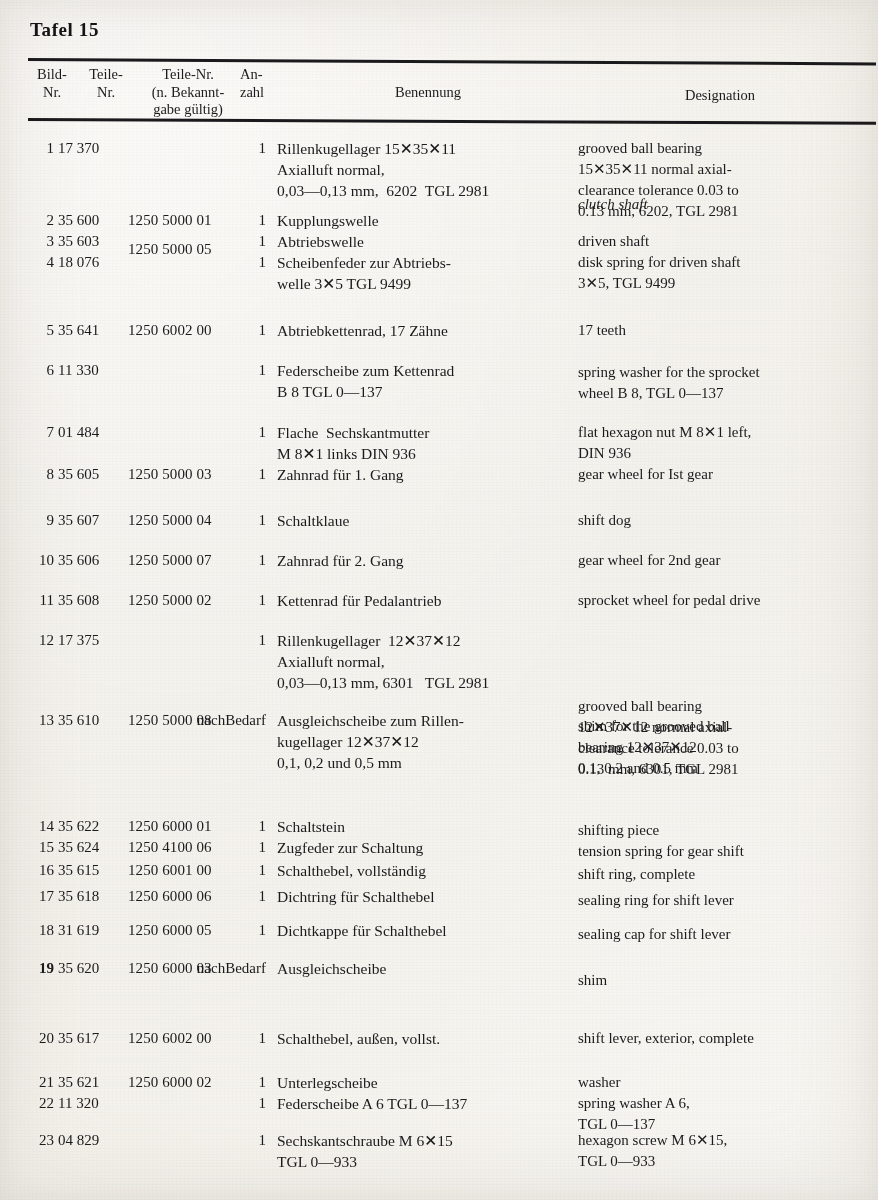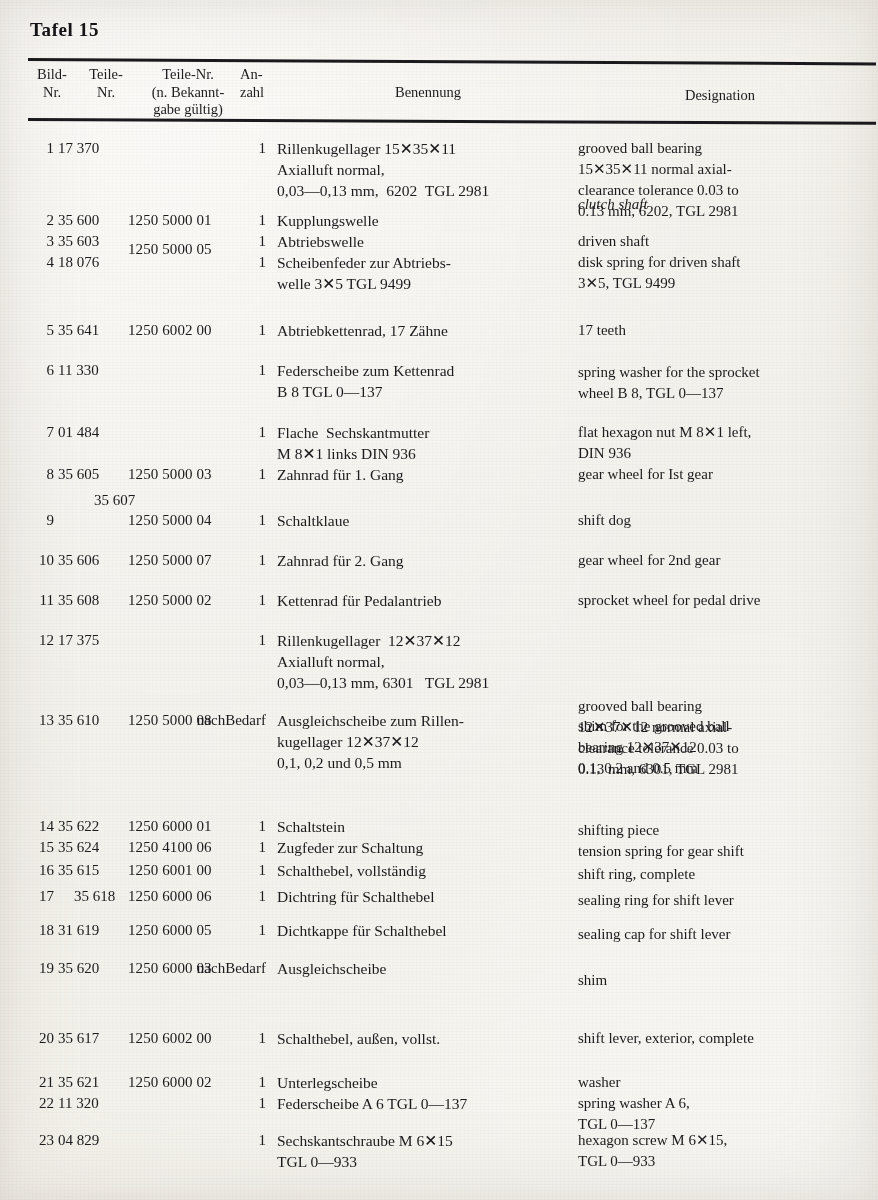--- a/index.html
+++ b/index.html
@@ -221,21 +221,21 @@
       <div class="row">
         <div class="cell c-bild" style="top: 334px;">8</div>
         <div class="cell c-teile" style="top: 334px;">35 605</div>
         <div class="cell c-tnr" style="top: 334px;">1250 5000 03</div>
         <div class="cell c-anz" style="top: 334px;">1</div>
         <div class="cell c-ger" style="top: 334px;"><span class="ln">Zahnrad für 1. Gang</span></div>
         <div class="cell c-eng" style="top: 334px;"><span class="ln">gear wheel for Ist gear</span></div>
       </div>
       <div class="row">
         <div class="cell c-bild" style="top: 380px;">9</div>
-        <div class="cell c-teile" style="top: 360px; margin-left: 36px;">35 607</div>
+        <div class="cell c-teile" style="top: 380px;">35 607</div>
         <div class="cell c-tnr" style="top: 380px;">1250 5000 04</div>
         <div class="cell c-anz" style="top: 380px;">1</div>
         <div class="cell c-ger" style="top: 380px;"><span class="ln">Schaltklaue</span></div>
         <div class="cell c-eng" style="top: 380px;"><span class="ln">shift dog</span></div>
       </div>
       <div class="row">
         <div class="cell c-bild" style="top: 420px;">10</div>
         <div class="cell c-teile" style="top: 420px;">35 606</div>
         <div class="cell c-tnr" style="top: 420px;">1250 5000 07</div>
         <div class="cell c-anz" style="top: 420px;">1</div>
@@ -284,36 +284,36 @@
       <div class="row">
         <div class="cell c-bild" style="top: 730px;">16</div>
         <div class="cell c-teile" style="top: 730px;">35 615</div>
         <div class="cell c-tnr" style="top: 730px;">1250 6001 00</div>
         <div class="cell c-anz" style="top: 730px;">1</div>
         <div class="cell c-ger" style="top: 730px;"><span class="ln">Schalthebel, vollständig</span></div>
         <div class="cell c-eng" style="top: 734px;"><span class="ln">shift ring, complete</span></div>
       </div>
       <div class="row">
         <div class="cell c-bild" style="top: 756px;">17</div>
-        <div class="cell c-teile" style="top: 756px; margin-left: 16px;">35 618</div>
+        <div class="cell c-teile" style="top: 756px;">35 618</div>
         <div class="cell c-tnr" style="top: 756px;">1250 6000 06</div>
         <div class="cell c-anz" style="top: 756px;">1</div>
         <div class="cell c-ger" style="top: 756px;"><span class="ln">Dichtring für Schalthebel</span></div>
         <div class="cell c-eng" style="top: 760px;"><span class="ln">sealing ring for shift lever</span></div>
       </div>
       <div class="row">
         <div class="cell c-bild" style="top: 790px;">18</div>
         <div class="cell c-teile" style="top: 790px;">31 619</div>
         <div class="cell c-tnr" style="top: 790px;">1250 6000 05</div>
         <div class="cell c-anz" style="top: 790px;">1</div>
         <div class="cell c-ger" style="top: 790px;"><span class="ln">Dichtkappe für Schalthebel</span></div>
         <div class="cell c-eng" style="top: 794px;"><span class="ln">sealing cap for shift lever</span></div>
       </div>
       <div class="row">
-        <div class="cell c-bild" style="top: 828px;">19</div>
+        <div class="cell c-bild" style="top: 828px; font-weight: bold;">19</div>
         <div class="cell c-teile" style="top: 828px;">35 620</div>
         <div class="cell c-tnr" style="top: 828px;">1250 6000 03</div>
         <div class="cell c-anz wrapword" style="top: 828px;"><span class="ln">&nbsp;</span><span class="ln">nach</span><span class="ln">Bedarf</span></div>
         <div class="cell c-ger" style="top: 828px;"><span class="ln">Ausgleichscheibe</span></div>
         <div class="cell c-eng" style="top: 840px;"><span class="ln">shim</span></div>
       </div>
       <div class="row">
         <div class="cell c-bild" style="top: 898px;">20</div>
         <div class="cell c-teile" style="top: 898px;">35 617</div>
         <div class="cell c-tnr" style="top: 898px;">1250 6002 00</div>

